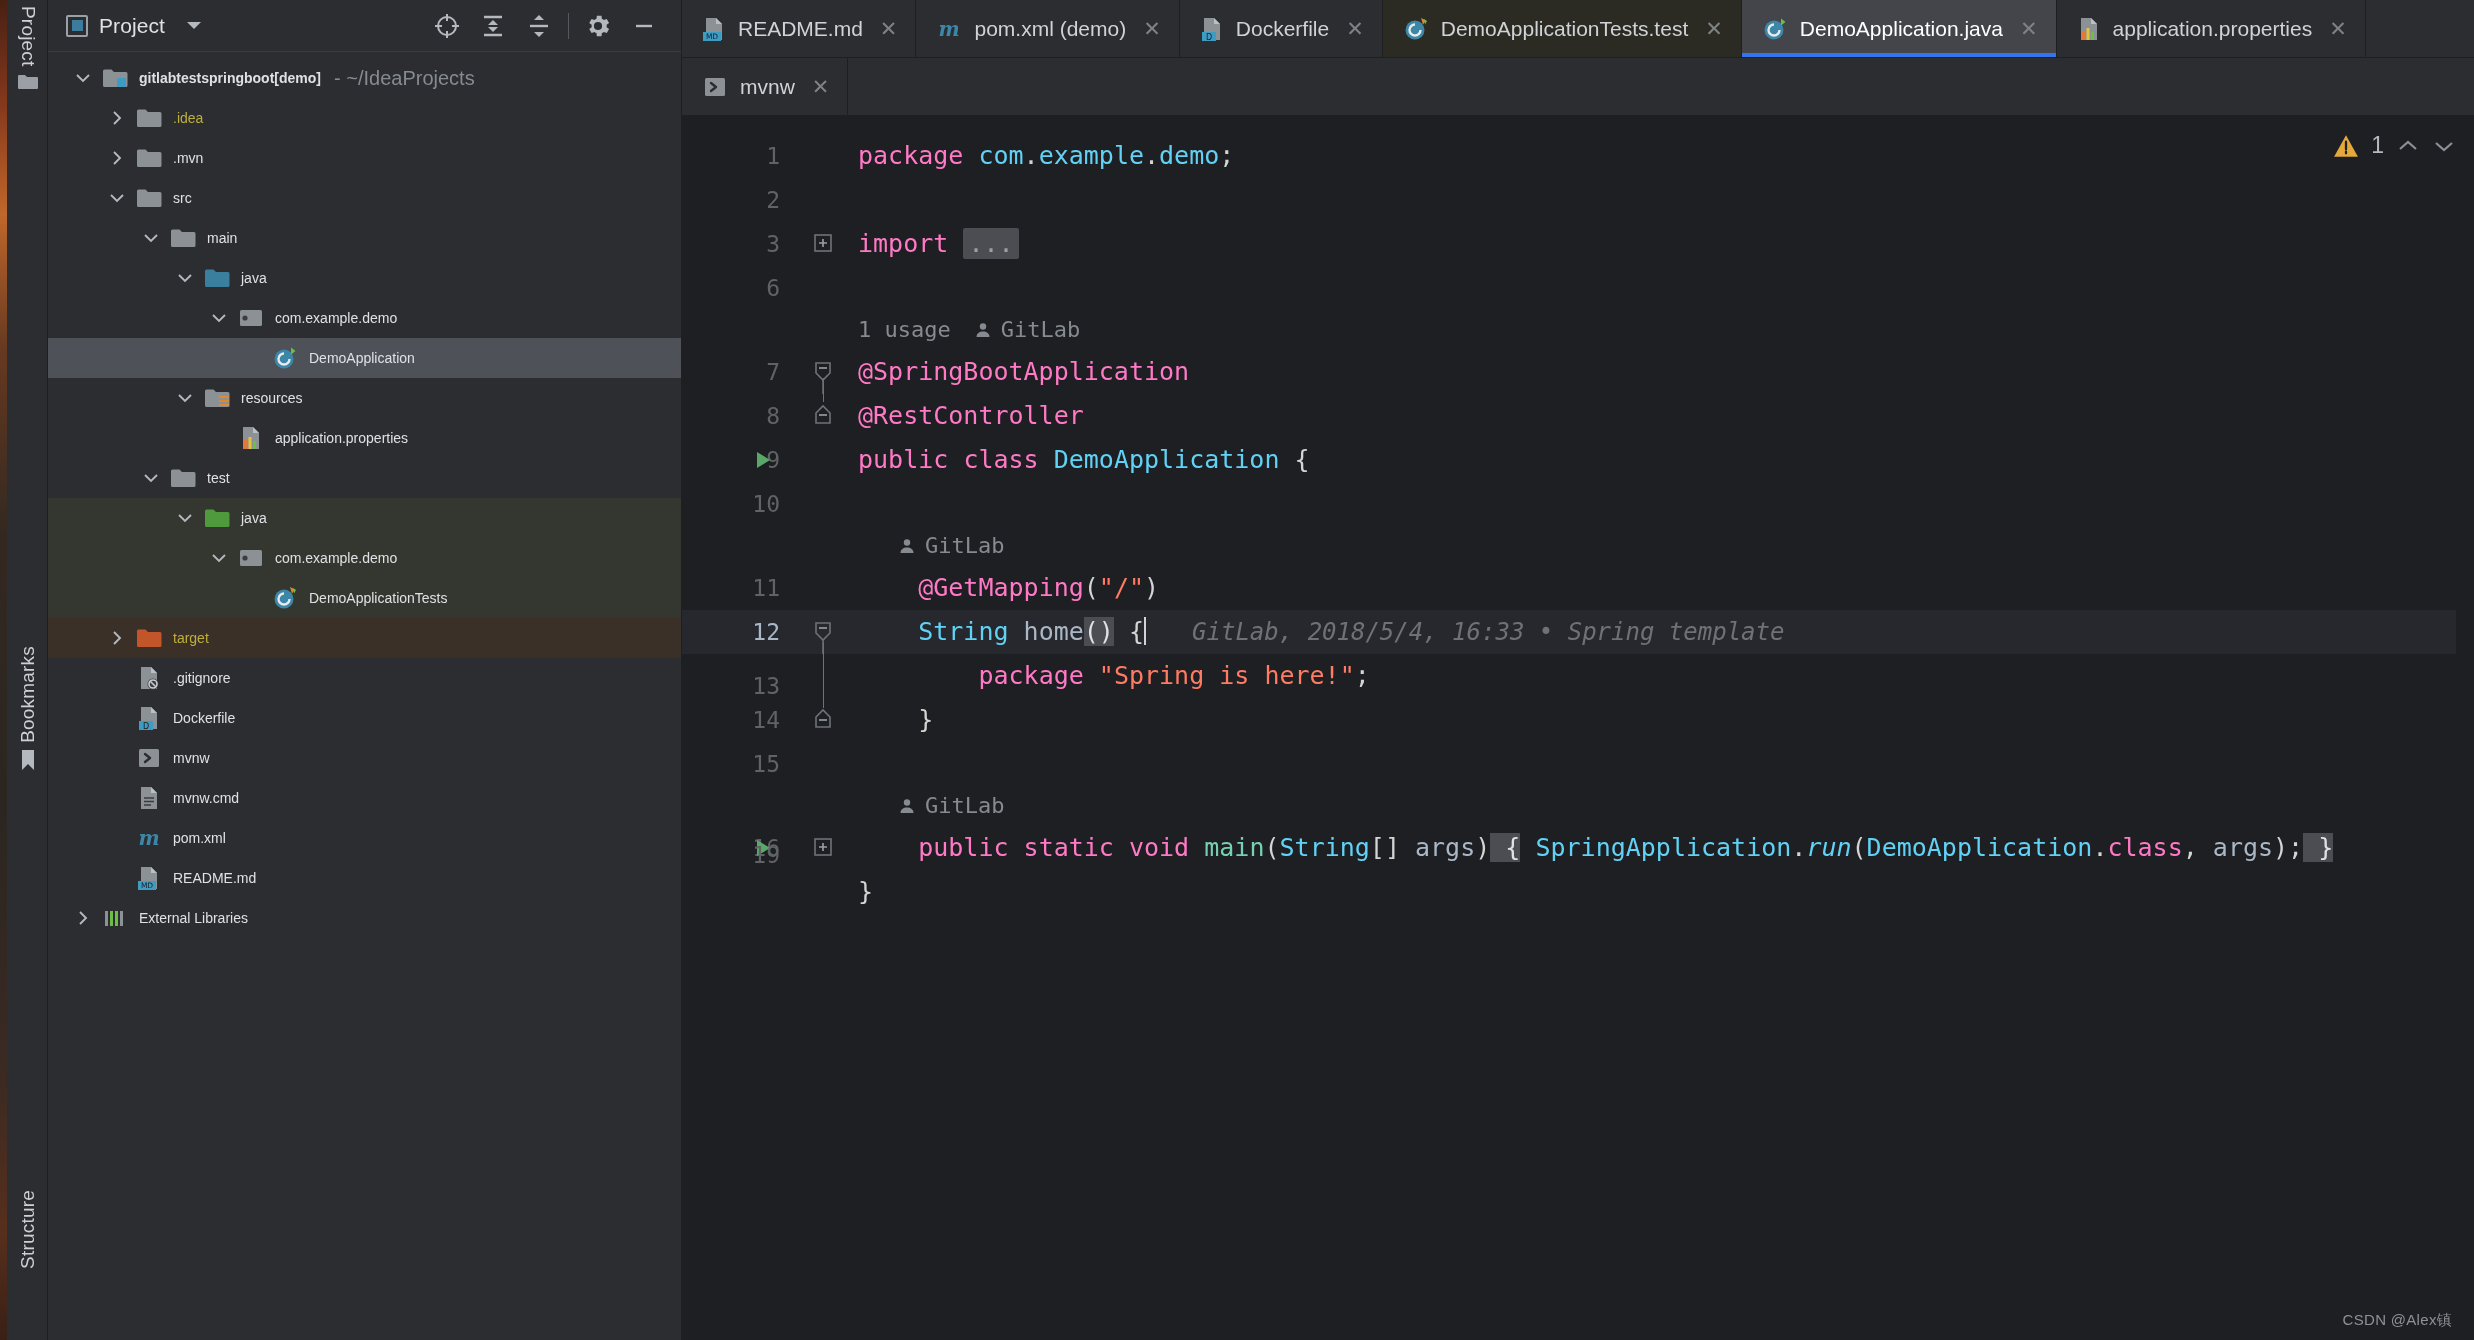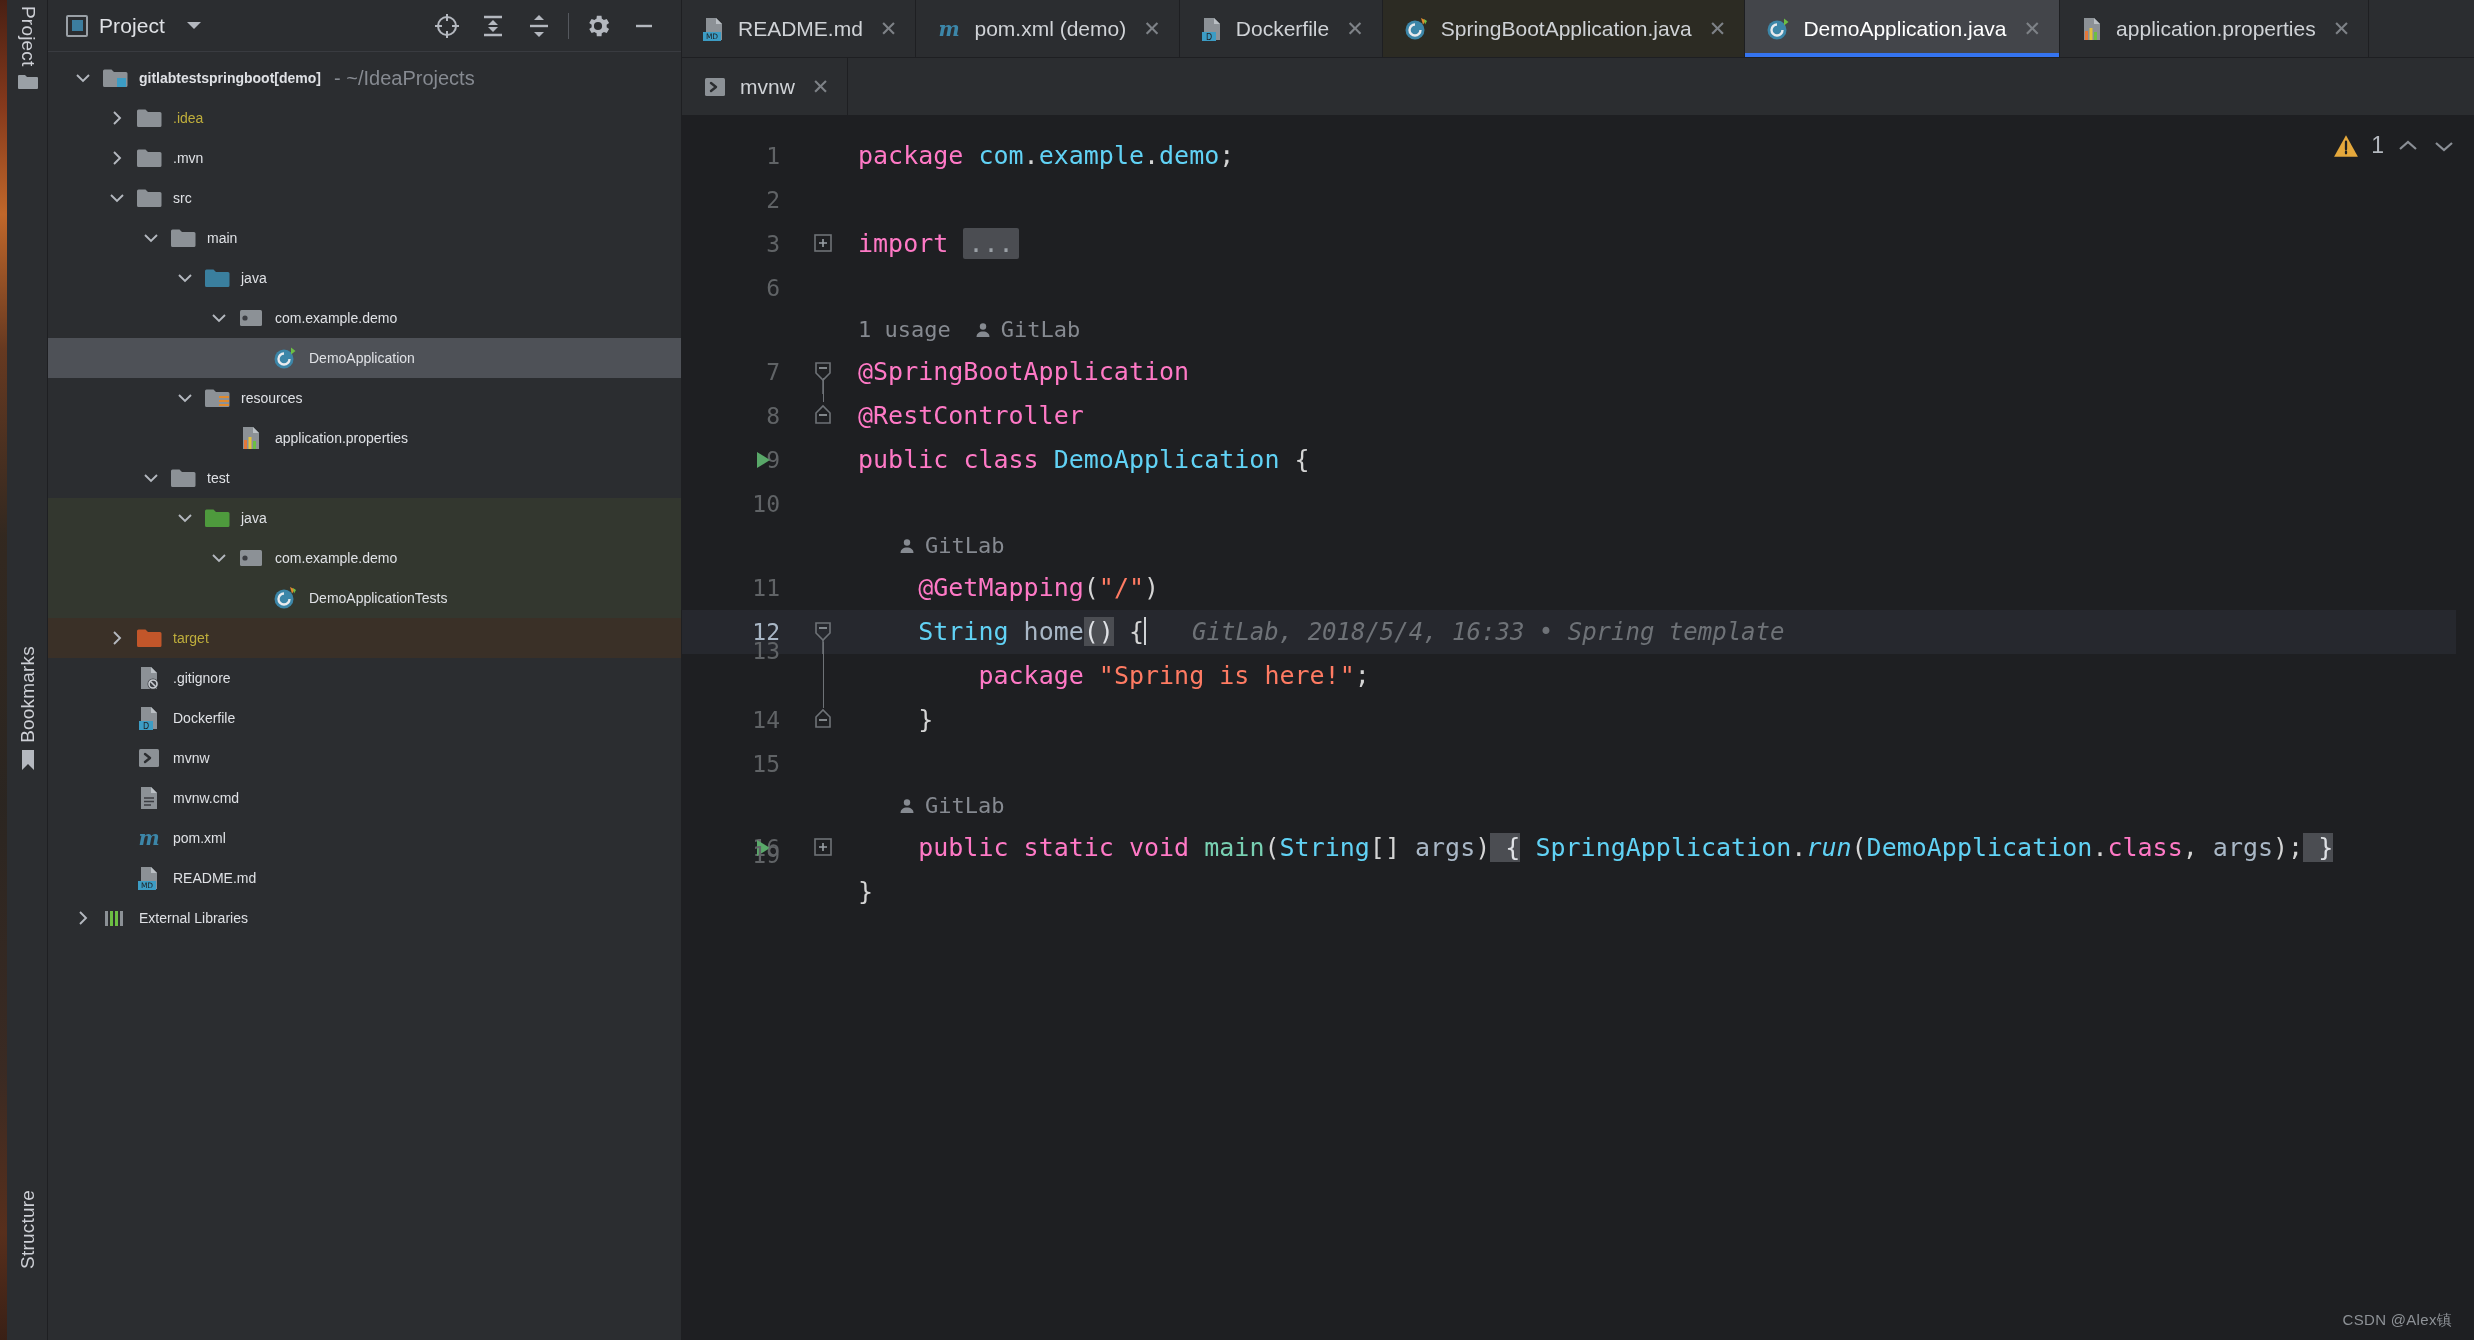--- a/index.html
+++ b/index.html
@@ -608,21 +608,21 @@
           <span class="ticon2">
             <span style="display: inline-flex; align-items: center;">
               <svg width="26" height="26" viewBox="0 0 26 26">
                 <circle cx="12" cy="14" r="9.5" fill="#3c86a8"></circle>
                 <path d="M12 8.5a5.5 5.5 0 105.5 5.5" fill="none" stroke="#e8eaed" stroke-width="2.4"></path>
                 <path d="M18 2l5 2.5-3 4z" fill="#e08a2e"></path>
                 <path d="M21 3l3 2-2 3.5z" fill="#6cbf43"></path>
               </svg>
             </span>
           </span>
-          <span>SpringBootApplication.java</span>
+          <span>DemoApplicationTests.test</span>
           <span class="tclose">✕</span>
         </div>
         <div class="tab active">
           <span class="ticon2">
             <span style="display: inline-flex; align-items: center;">
               <svg width="26" height="26" viewBox="0 0 26 26">
                 <circle cx="12" cy="14" r="9.5" fill="#3c86a8"></circle>
                 <path d="M12 8.5a5.5 5.5 0 105.5 5.5" fill="none" stroke="#e8eaed" stroke-width="2.4"></path>
                 <path d="M19 2.5l4.5 3.5-4.5 3.5z" fill="#6cbf43"></path>
               </svg>
@@ -673,21 +673,21 @@
           <div class="ln" style="top: 331px;">9</div>
           <div style="position: absolute; left: 72px; top: 334px;"><span style="display: inline-flex; align-items: center;">
               <svg width="18" height="20" viewBox="0 0 18 20">
                 <path d="M3 2l13 8-13 8z" fill="#59a869"></path>
               </svg>
             </span></div>
           <div class="ln" style="top: 375px;">10</div>
           <div class="ln" style="top: 459px;">11</div>
           <div style="position: absolute; left: 0px; right: 0px; height: 44px; background: rgb(38, 40, 46); top: 494px;"></div>
           <div class="ln cur" style="top: 503px;">12</div>
-          <div class="ln" style="top: 522px;">13</div>
+          <div class="ln" style="top: 557px;">13</div>
           <div class="ln" style="top: 591px;">14</div>
           <div class="ln" style="top: 635px;">15</div>
           <div class="ln" style="top: 719px;">16</div>
           <div style="position: absolute; left: 72px; top: 722px;"><span style="display: inline-flex; align-items: center;">
               <svg width="18" height="20" viewBox="0 0 18 20">
                 <path d="M3 2l13 8-13 8z" fill="#59a869"></path>
               </svg>
             </span></div>
           <div class="ln" style="top: 726px;">19</div>
         </div>

